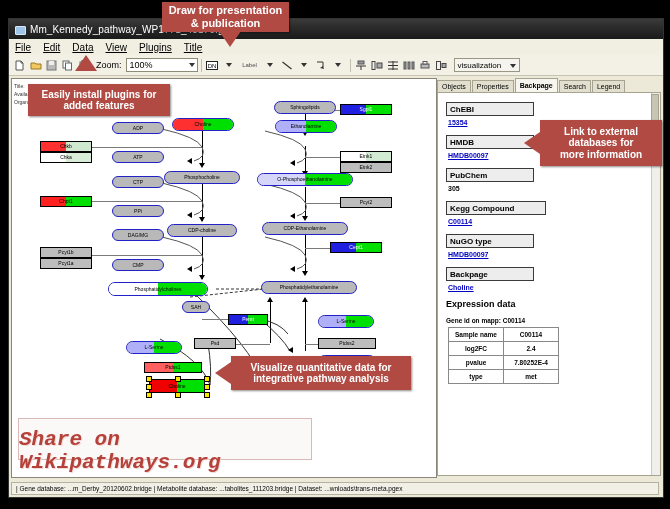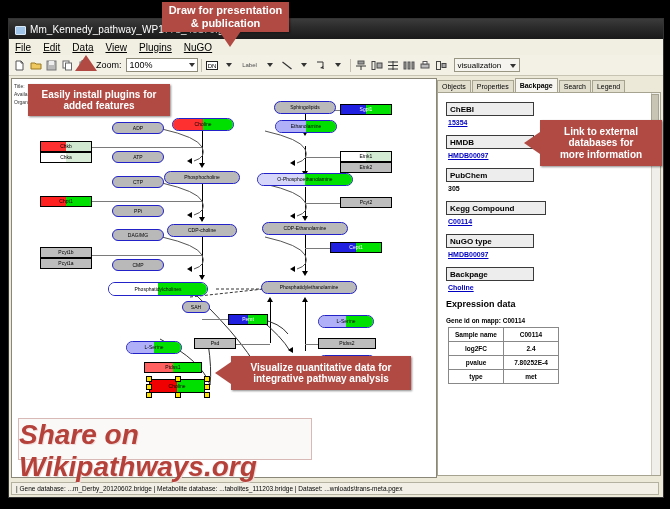--- a/index.html
+++ b/index.html
@@ -90,42 +90,42 @@
   
   .callout{position:absolute;background:#b04a43;color:#fff;font-weight:bold;text-align:center;
            display:flex;align-items:center;justify-content:center;z-index:50;
            box-shadow:1px 1px 2px rgba(0,0,0,.45);line-height:1.15;}
   .ctri{position:absolute;width:0;height:0;z-index:50;}
   .ctri.down{border-left:11px solid transparent;border-right:11px solid transparent;border-top:16px solid #b04a43;}
   .ctri.up{border-left:11px solid transparent;border-right:11px solid transparent;border-bottom:16px solid #b04a43;}
   .ctri.left{border-top:11px solid transparent;border-bottom:11px solid transparent;border-right:16px solid #b04a43;}
   .banner{position:absolute;left:18px;top:418px;width:292px;height:40px;background:#fbf8f8;
           border:1px solid #d9b9b6;display:flex;align-items:center;justify-content:center;z-index:55;}
-  .banner span{font-family:Liberation Sans, sans-serif;font-style:italic;font-weight:bold;font-size:28px;
+  .banner span{font-family:Liberation Mono, monospace;font-style:italic;font-weight:bold;font-size:21px;
           color:#b5423a;text-shadow:1px 1px 0 #f1dcda;margin-top:24px;}
 </style>
 </head>
 <body>
 
 <div id="screen">
 
   <div class="win">
 
     <div class="titlebar">
       <span class="tb-ico"></span>
       <span class="tb-title">Mm_Kennedy_pathway_WP1771_45176.gpml</span>
     </div>
 
     <div class="menubar">
       <span>File</span>
       <span>Edit</span>
       <span>Data</span>
       <span>View</span>
       <span>Plugins</span>
-      <span>NuGO</span>
+      <span>Title</span>
     </div>
 
     <div class="toolbar">
       <div class="tbtn">
         <svg width="11" height="11" viewBox="0 0 11 11">
             <path d="M2 1h5l2 2v7H2z" fill="#fff" stroke="#555" stroke-width="1"></path>
             <path d="M7 1v2h2" fill="none" stroke="#555"></path>
           </svg>
       </div>
       <div class="tbtn">

